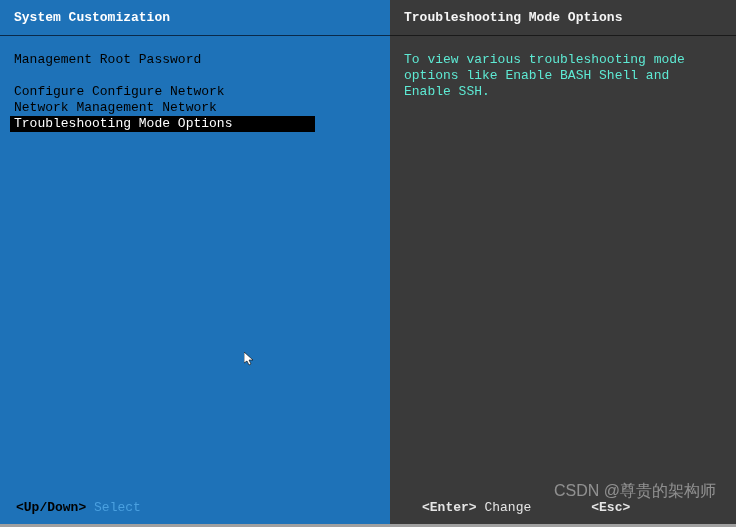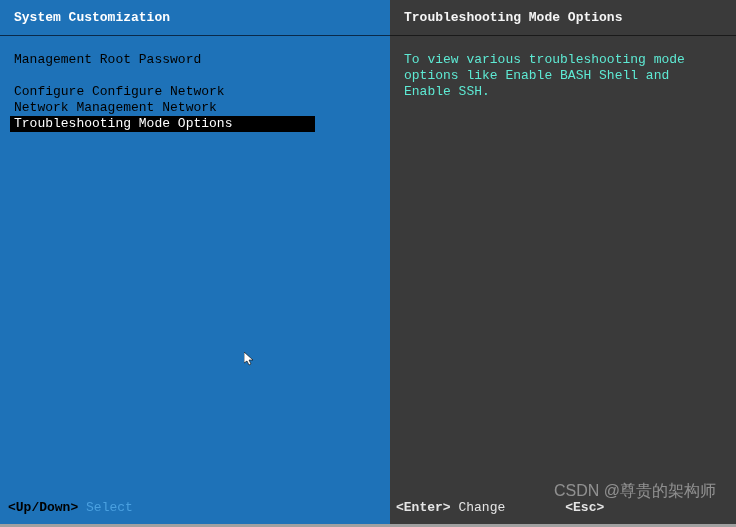--- a/index.html
+++ b/index.html
@@ -71,27 +71,27 @@
       height: 16px;
     }
     .description-area {
       flex: 1;
       padding: 16px 14px 0 14px;
       color: #5eead4;
       line-height: 16px;
     }
     .footer-left {
       height: 30px;
-      padding: 6px 4px 6px 8px;
+      padding: 6px 4px 6px 16px;
       color: #000000;
       background: #1e72b8;
     }
     .footer-right {
       height: 30px;
-      padding: 6px 6px;
+      padding: 6px 32px;
       color: #e5e5e5;
       background: #3a3a3a;
       display: flex;
       gap: 60px;
     }
     .hint-key { font-weight: bold; }
     .footer-left .hint-action { color: #4aa0e0; }
     .cursor {
       position: absolute;
       left: 244px;

